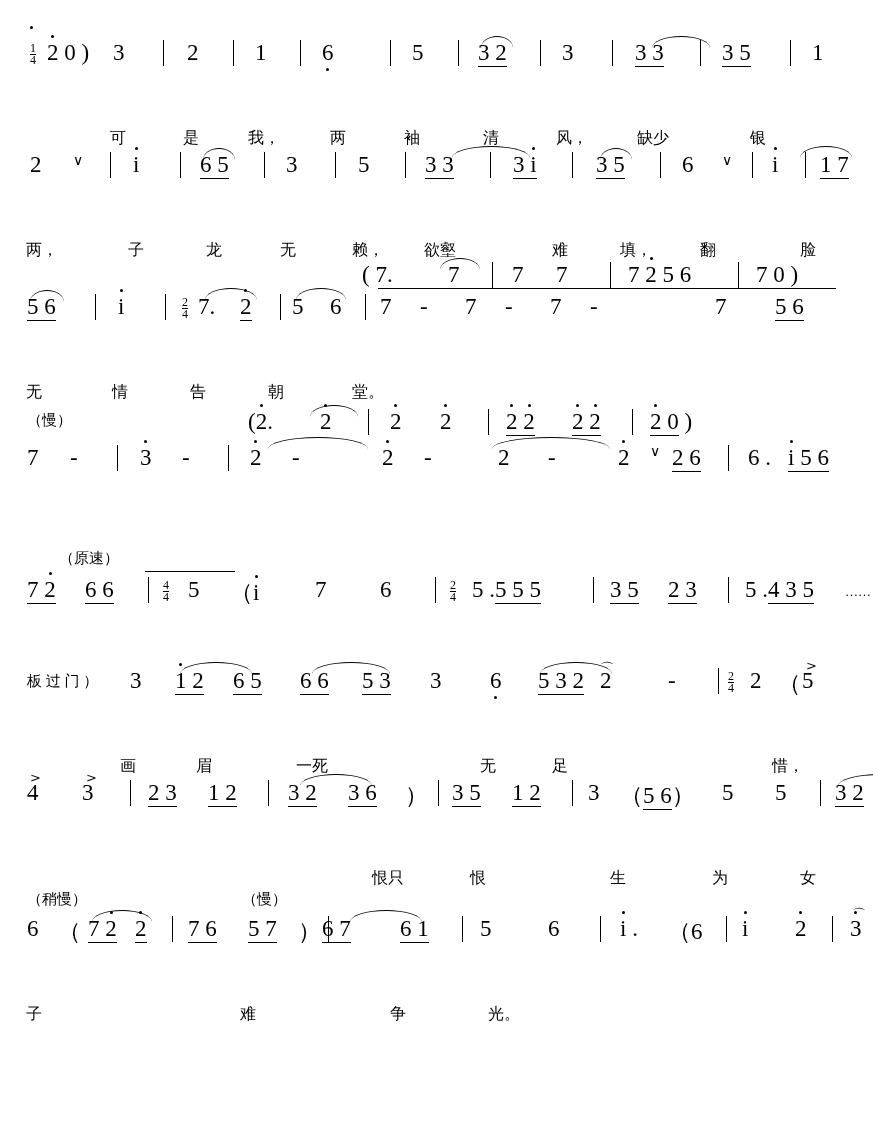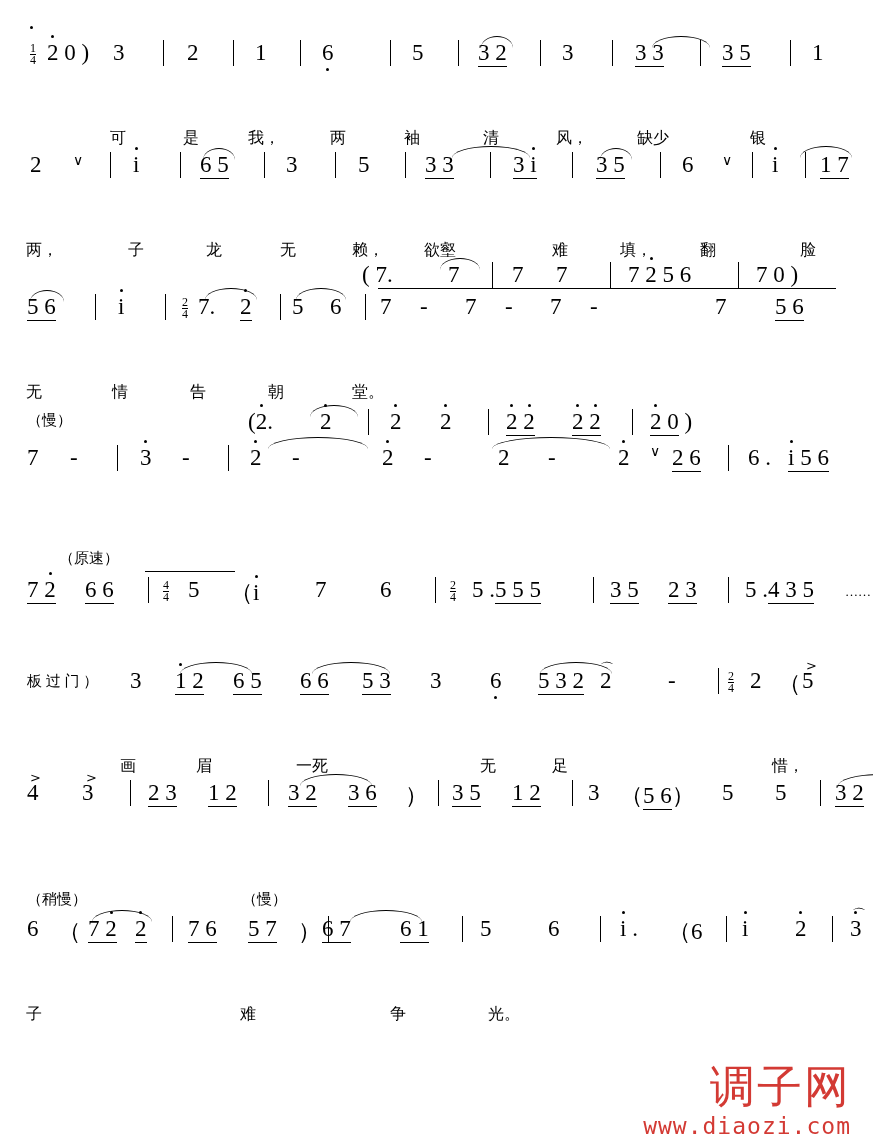--- a/index.html
+++ b/index.html
@@ -364,20 +364,27 @@
       <span class="tok" style="left:572px;"><span class="bar"></span></span>
       <span class="tok" style="left:588px;">3</span>
       <span class="tok" style="left:620px;">（<span class="u1">5 6</span>）</span>
       <span class="tok" style="left:722px;">5</span>
       <span class="tok" style="left:775px;">5</span>
       <span class="tok" style="left:820px;"><span class="bar"></span></span>
       <span class="slur" style="left:838px;top:-6px;width:84px;"></span>
       <span class="tok" style="left:835px;"><span class="u1">3 2</span></span>
       
     </div>
+    <div class="lyrics" style="top:42px;">
+      <span class="lyr" style="left:372px;">恨只</span>
+      <span class="lyr" style="left:470px;">恨</span>
+      <span class="lyr" style="left:610px;">生</span>
+      <span class="lyr" style="left:712px;">为</span>
+      <span class="lyr" style="left:800px;">女</span>
+    </div>
   </div>
 
   <div class="row" style="top:888px;">
     <div class="notes" style="height:28px;">
       <span class="tok small" style="left:27px;top:2px;">（稍慢）</span>
       <span class="tok small" style="left:242px;top:2px;">（慢）</span>
     </div>
     <div class="notes" style="top:0;">
       <span class="tok" style="left:27px;">6</span>
       <span class="tok" style="left:58px;">（</span>
@@ -409,18 +416,14 @@
     </div>
     <div class="lyrics" style="top:42px;">
       <span class="lyr" style="left:26px;">子</span>
       <span class="lyr" style="left:240px;">难</span>
       <span class="lyr" style="left:390px;">争</span>
       <span class="lyr" style="left:488px;">光。</span>
     </div>
   </div>
 
 
-  <div class="wm">
-    <div class="cn">调子网</div>
-    <div class="url">www.diaozi.com</div>
-  </div>
 
 </div>
 
 </body></html>

